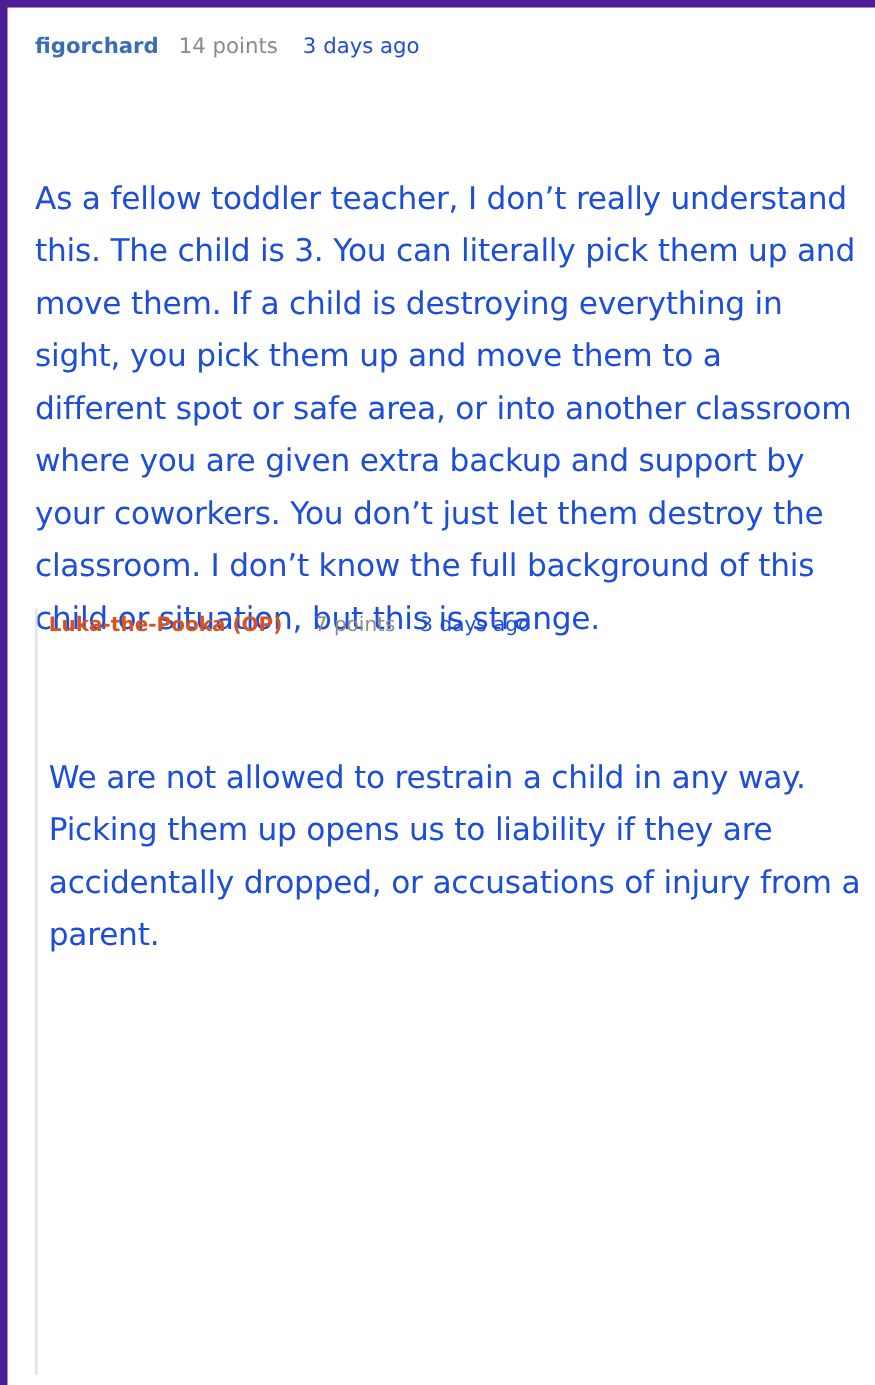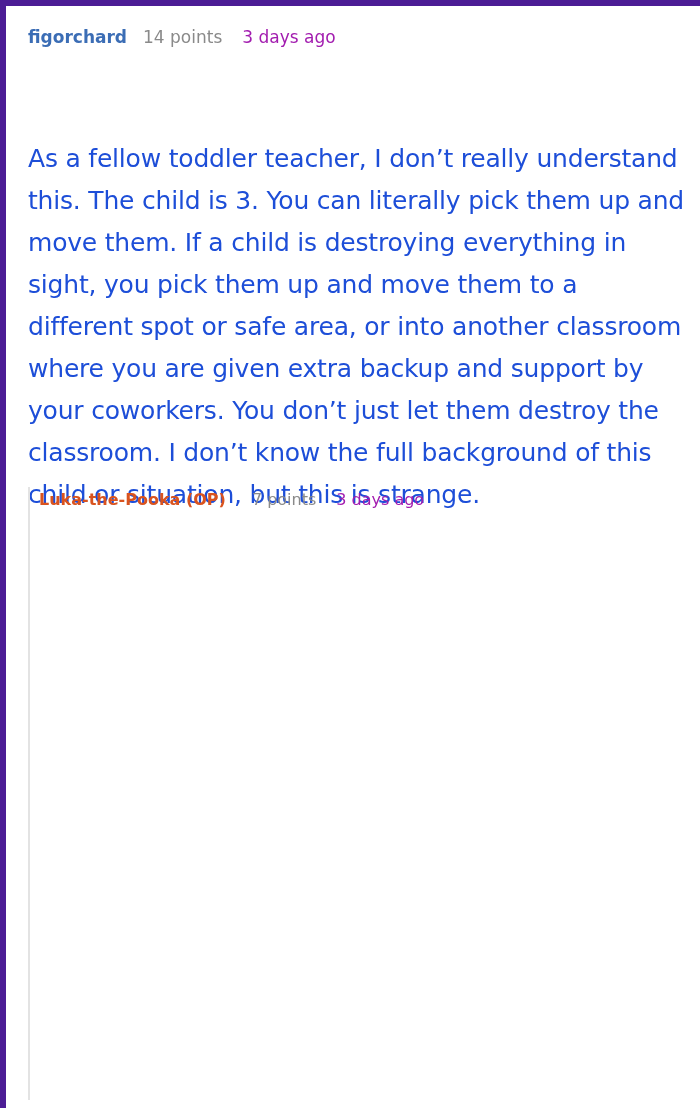--- a/index.html
+++ b/index.html
@@ -39,21 +39,21 @@
       color: #3b6db5;
       font-size: 17px;
       text-decoration: none;
       cursor: pointer;
     }
     .points {
       color: #8a8a8a;
       margin-left: 16px;
     }
     .time {
-      color: #a21caf;
+      color: #1d4ed8;
       margin-left: 20px;
     }
     .body {
       font-size: 25px;
       line-height: 42px;
       color: #1d4ed8;
       margin-top: 4px;
       white-space: pre-wrap;
       letter-spacing: -0.2px;
     }
@@ -113,17 +113,18 @@
     </div>
   </div>
 
   <div class="reply">
     <div class="meta">
       <a class="author">Luka-the-Pooka (OP)</a>
       <span class="points">7 points</span>
       <span class="time">3 days ago</span>
     </div>
     <div class="body">
+      <p class="para">We are not allowed to restrain a child in any way. Picking them up opens us to liability if they are accidentally dropped, or accusations of injury from a parent.</p>
       
     </div>
   </div>
 
 </div>
 
 </body></html>

